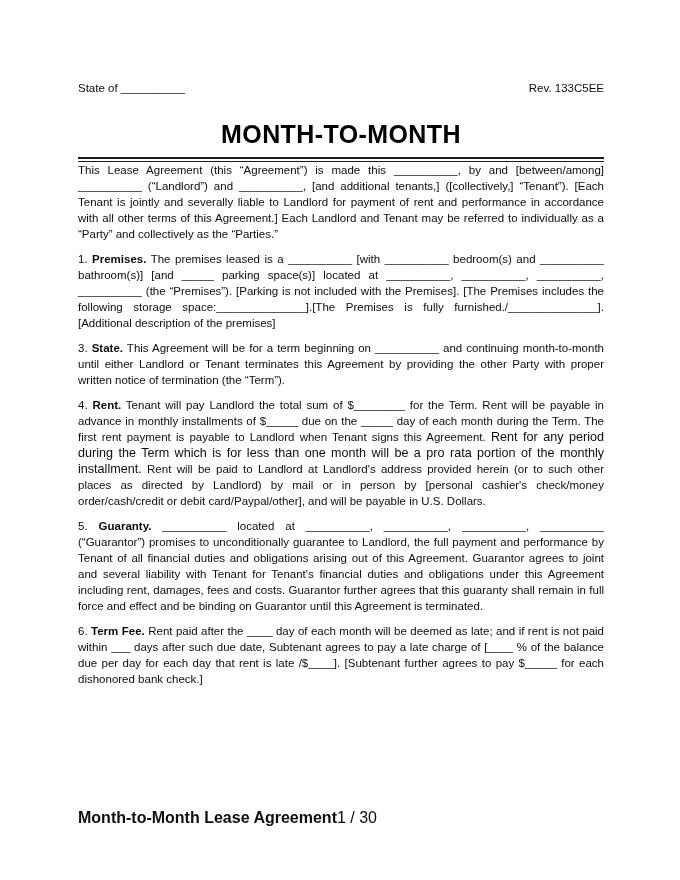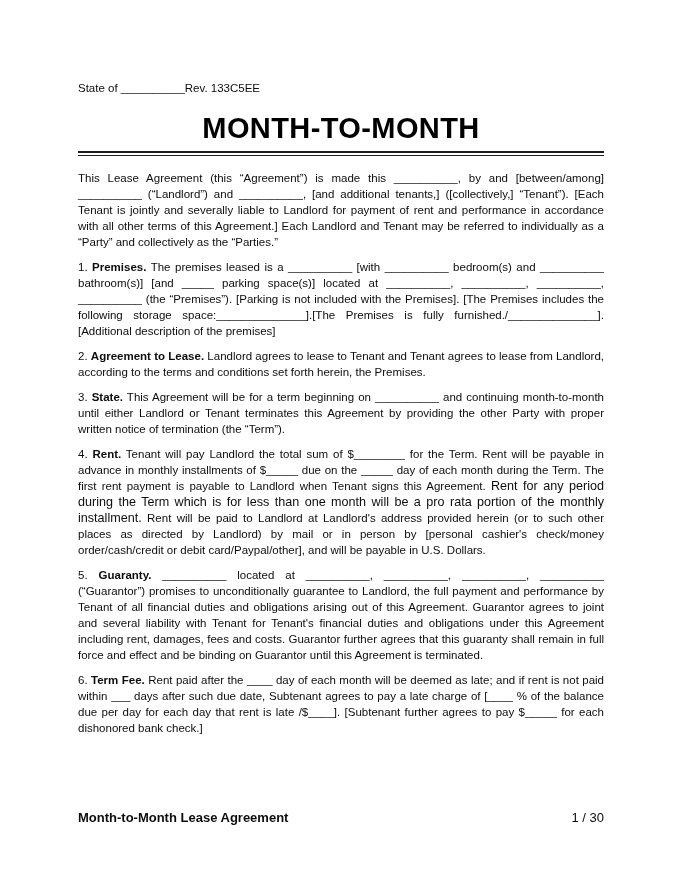--- a/index.html
+++ b/index.html
@@ -9,56 +9,56 @@
     height: 880px;
     background: #ffffff;
     box-sizing: border-box;
     padding: 82px 76px 0 78px;
     font-family: "Liberation Sans", sans-serif;
     color: #0d0d0d;
     overflow: hidden;
   }
   .doc-header {
     display: flex;
+    justify-content: space-between;
     align-items: flex-start;
     font-size: 11.5px;
     line-height: 13px;
   }
   .doc-title {
-    margin-top: 15px;
+    margin-top: 21px;
     text-align: center;
     font-weight: bold;
-    font-size: 29px;
+    font-size: 25px;
     line-height: 36px;
     letter-spacing: 0.4px;
     color: #000000;
   }
   .title-rule {
     margin-top: 5px;
     height: 2px;
     border-top: 2.5px solid #1c1c1c;
     border-bottom: 1.8px solid #1c1c1c;
   }
   .doc-body {
-    margin-top: 14px;
     font-size: 11.5px;
     line-height: 16px;
     text-align: justify;
   }
   .para { margin: 0 0 9px 0; }
   .para b { font-weight: bold; }
   .alt-font { font-size: 12.6px; }
   .doc-footer {
     position: absolute;
     left: 78px;
     right: 76px;
     top: 811px;
     display: flex;
-    justify-content: space-between;
-    font-size: 13px;
+    justify-content: flex-start;
+    font-size: 16px;
     line-height: 13px;
   }
   .doc-footer .doc-name { font-weight: bold; }
 </style>
 </head>
 <body>
 
 <div class="page">
 
   <div class="doc-header">
@@ -71,21 +71,20 @@
   </div>
 
   <div class="title-rule"></div>
 
   <div class="doc-body">
 
     <p class="para">This Lease Agreement (this “Agreement”) is made this __________, by and [between/among] __________ (“Landlord”) and __________, [and additional tenants,] ([collectively,] “Tenant”). [Each Tenant is jointly and severally liable to Landlord for payment of rent and performance in accordance with all other terms of this Agreement.] Each Landlord and Tenant may be referred to individually as a “Party” and collectively as the “Parties.”</p>
 
     <p class="para"><span>1.</span> <b>Premises.</b> <span>The premises leased is a __________ [with __________ bedroom(s) and __________ bathroom(s)] [and _____ parking space(s)] located at __________, __________, __________, __________ (the “Premises”). [Parking is not included with the Premises]. [The Premises includes the following storage space:______________].[The Premises is fully furnished./______________]. [Additional description of the premises]</span></p>
 
-    <p class="para"><span>2.</span> <b>Agreement to Lease.</b> <span>Landlord agrees to lease to Tenant and Tenant agrees to lease from Landlord, according to the terms and conditions set forth herein, the Premises.</span></p>
 
     <p class="para"><span>3.</span> <b>State.</b> <span>This Agreement will be for a term beginning on __________ and continuing month-to-month until either Landlord or Tenant terminates this Agreement by providing the other Party with proper written notice of termination (the “Term”).</span></p>
 
     <p class="para"><span>4.</span> <b>Rent.</b> <span>Tenant will pay Landlord the total sum of $________ for the Term. Rent will be payable in advance in monthly installments of $_____ due on the _____ day of each month during the Term. The first rent payment is payable to Landlord when Tenant signs this Agreement.</span> <span class="alt-font">Rent for any period during the Term which is for less than one month will be a pro rata portion of the monthly installment.</span> <span>Rent will be paid to Landlord at Landlord's address provided herein (or to such other places as directed by Landlord) by mail or in person by [personal cashier's check/money order/cash/credit or debit card/Paypal/other], and will be payable in U.S. Dollars.</span></p>
 
     <p class="para"><span>5.</span> <b>Guaranty.</b> <span>__________ located at __________, __________, __________, __________ (“Guarantor”) promises to unconditionally guarantee to Landlord, the full payment and performance by Tenant of all financial duties and obligations arising out of this Agreement. Guarantor agrees to joint and several liability with Tenant for Tenant's financial duties and obligations under this Agreement including rent, damages, fees and costs. Guarantor further agrees that this guaranty shall remain in full force and effect and be binding on Guarantor until this Agreement is terminated.</span></p>
 
     <p class="para"><span>6.</span> <b>Term Fee.</b> <span>Rent paid after the ____ day of each month will be deemed as late; and if rent is not paid within ___ days after such due date, Subtenant agrees to pay a late charge of [____ % of the balance due per day for each day that rent is late /$____]. [Subtenant further agrees to pay $_____ for each dishonored bank check.]</span></p>
 
   </div>

